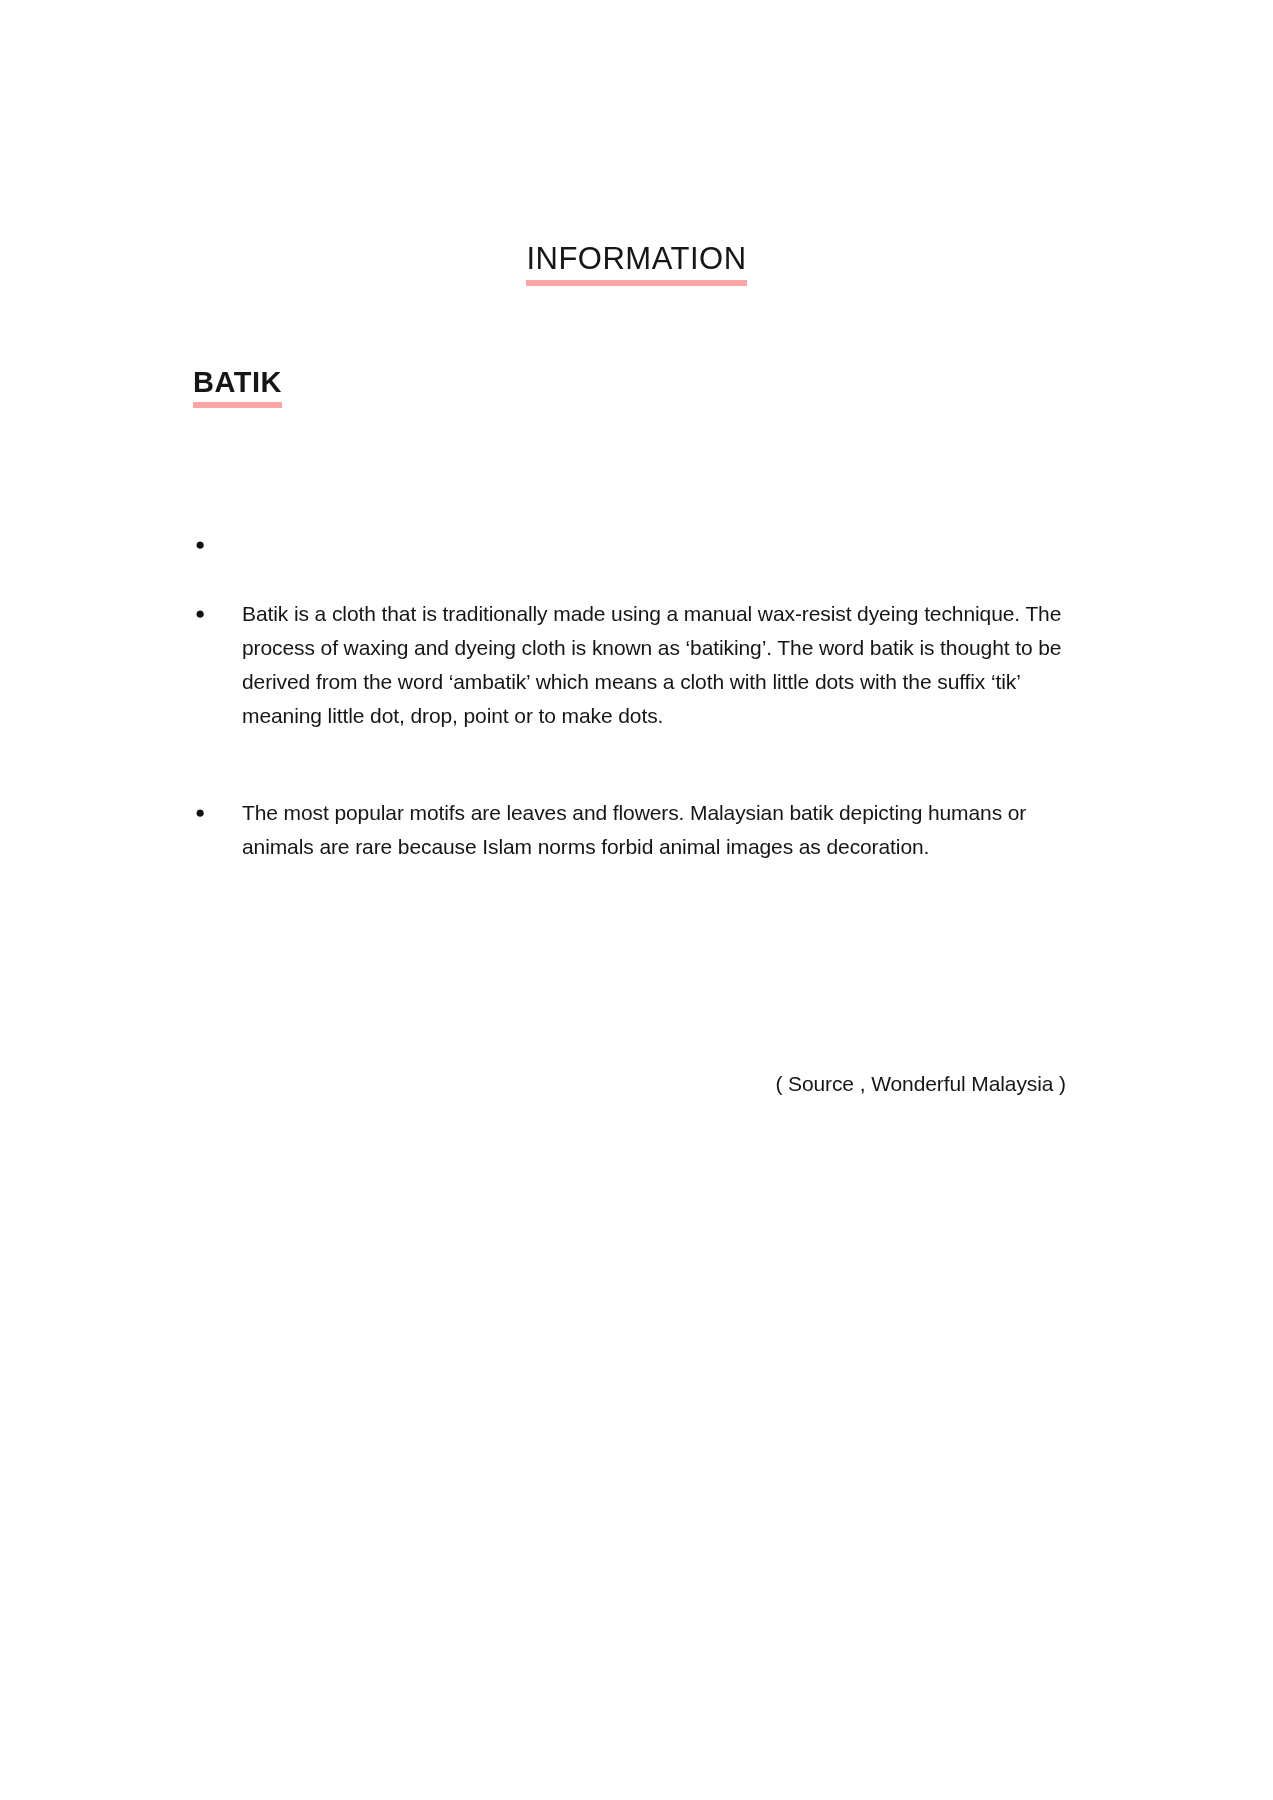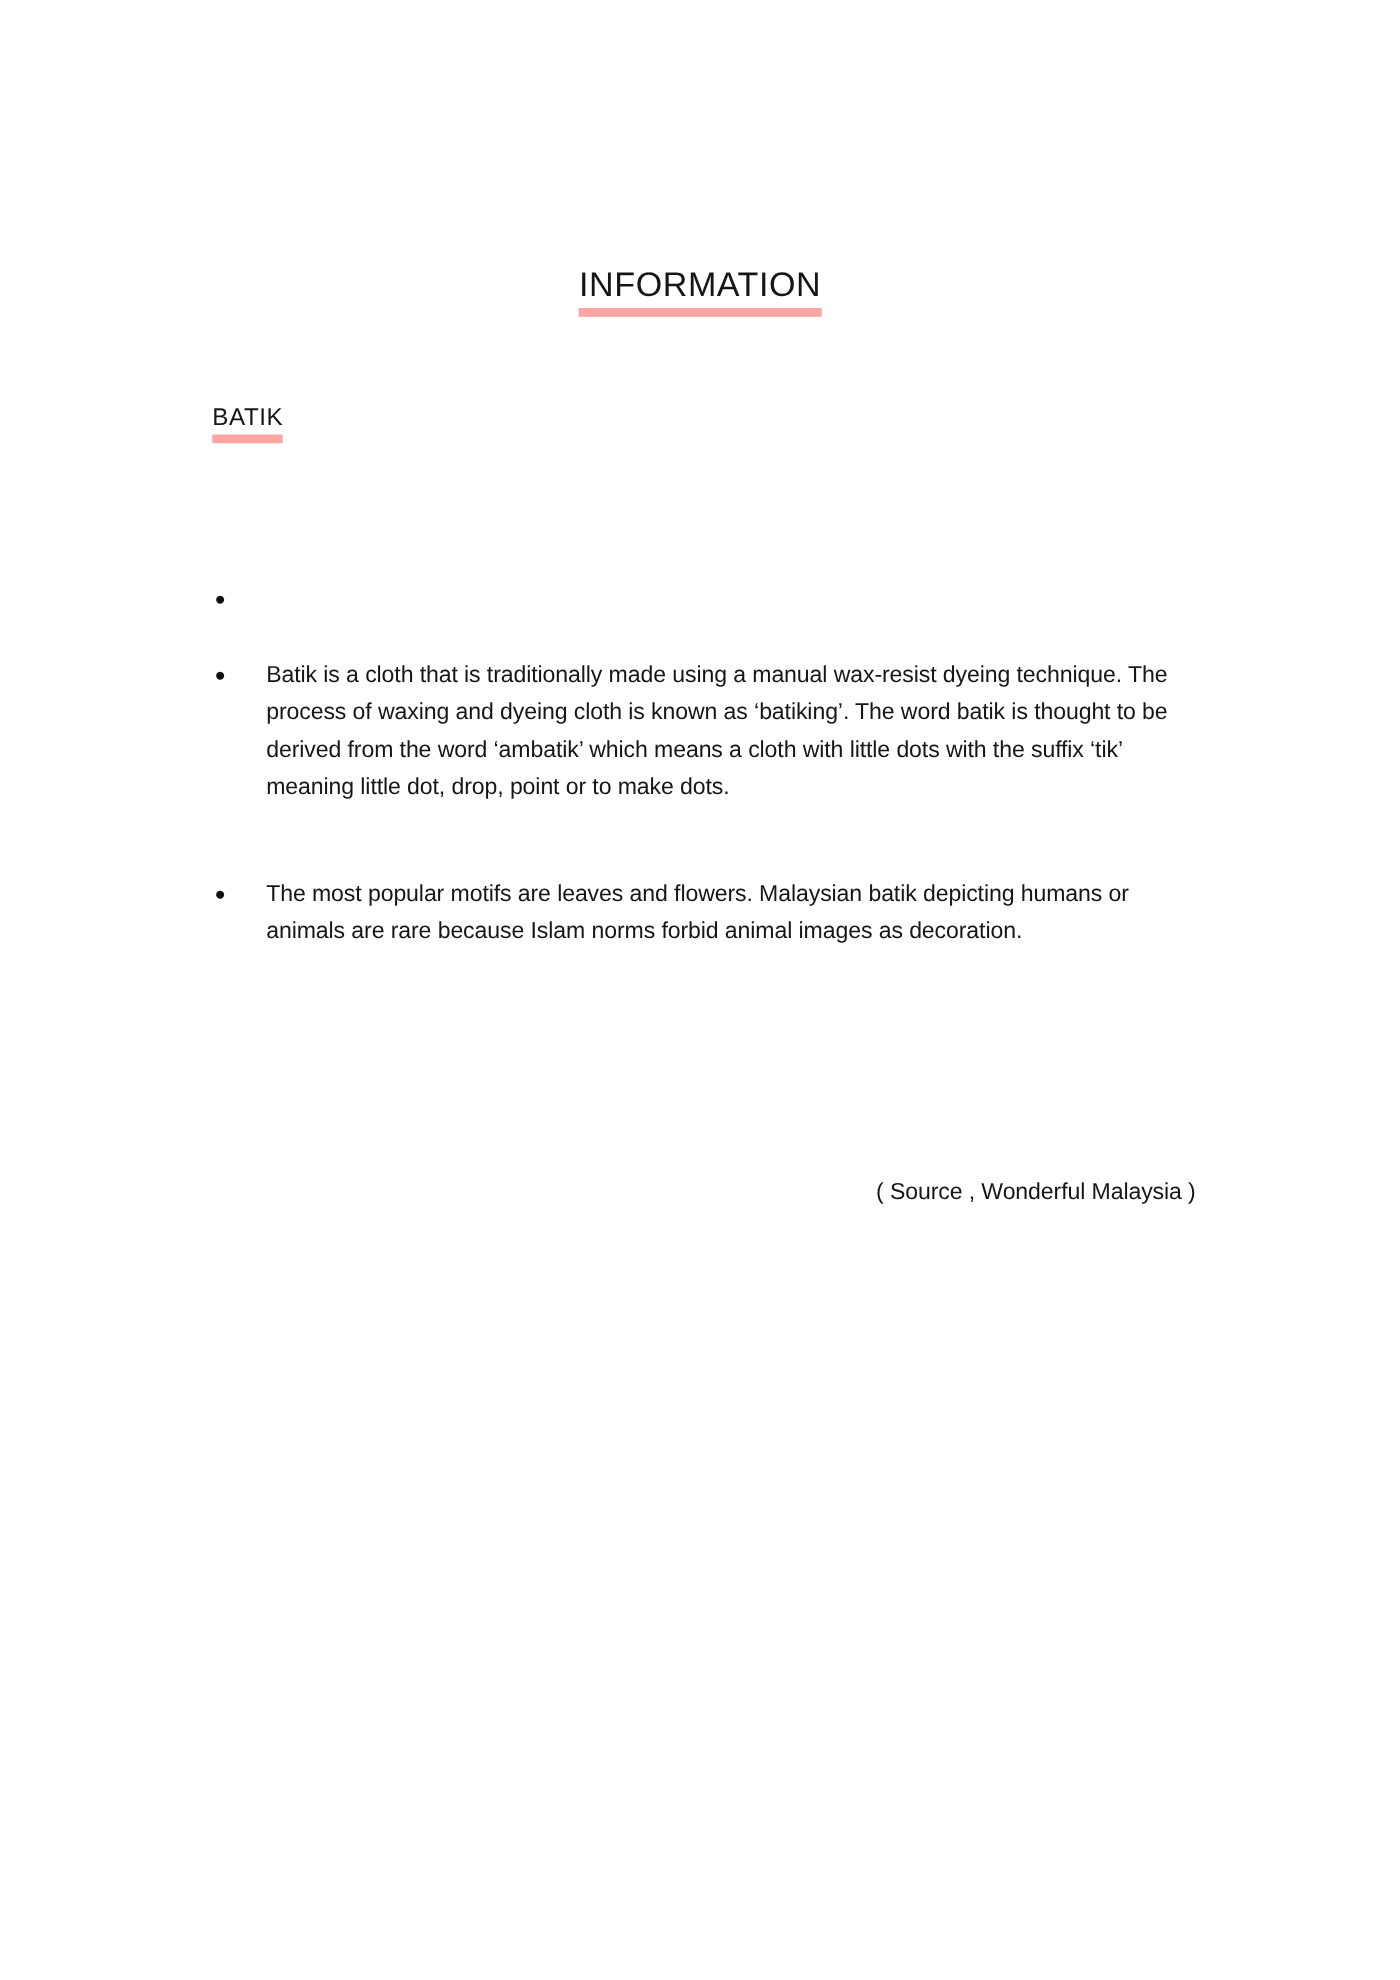--- a/index.html
+++ b/index.html
@@ -21,29 +21,29 @@
     top: 241px;
     left: 0;
     width: 1273px;
     text-align: center;
     font-size: 31px;
     font-weight: 400;
     letter-spacing: 0.5px;
   }
   .underlined {
     display: inline-block;
-    border-bottom: 8px solid #fca5a5;
+    border-bottom: 6px solid #fca5a5;
     padding-bottom: 3px;
   }
   .section-heading {
     position: absolute;
     top: 366px;
     left: 193px;
-    font-size: 22px;
-    font-weight: 400;
+    font-size: 29px;
+    font-weight: 700;
     letter-spacing: 0.5px;
   }
   .bullet-list {
     position: absolute;
     top: 528px;
     left: 195px;
     width: 885px;
     margin: 0;
     padding: 0;
     list-style: none;
@@ -61,21 +61,21 @@
     position: absolute;
     left: 0;
     top: 0;
     font-size: 17px;
     line-height: 34px;
     color: #111111;
   }
   .source-line {
     position: absolute;
     top: 1072px;
-    left: 204px;
+    left: 183px;
     width: 883px;
     text-align: right;
     font-size: 21px;
     letter-spacing: -0.1px;
   }
 </style>
 </head>
 <body>
 
 <div class="page">

